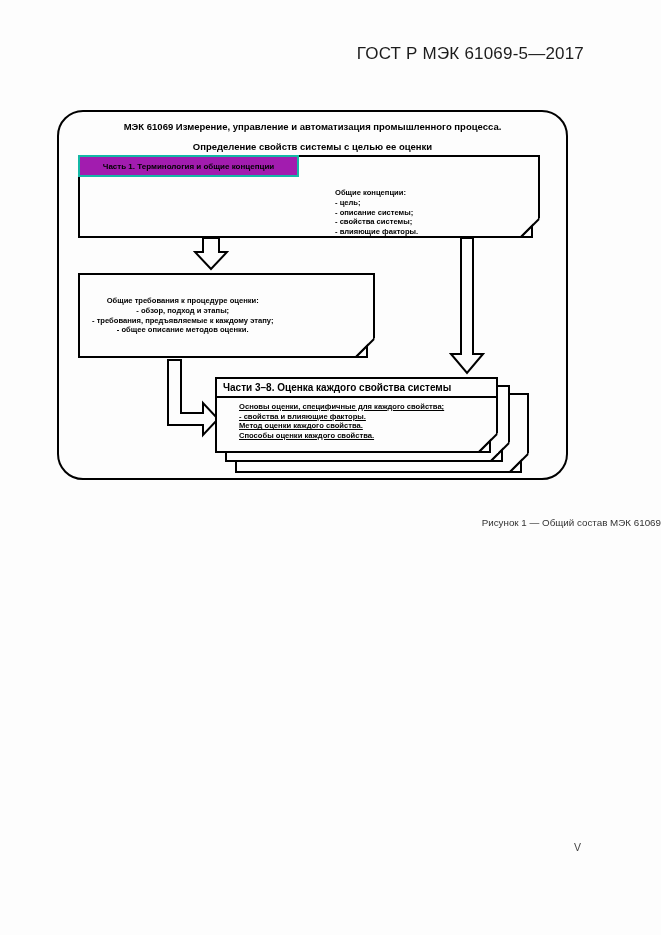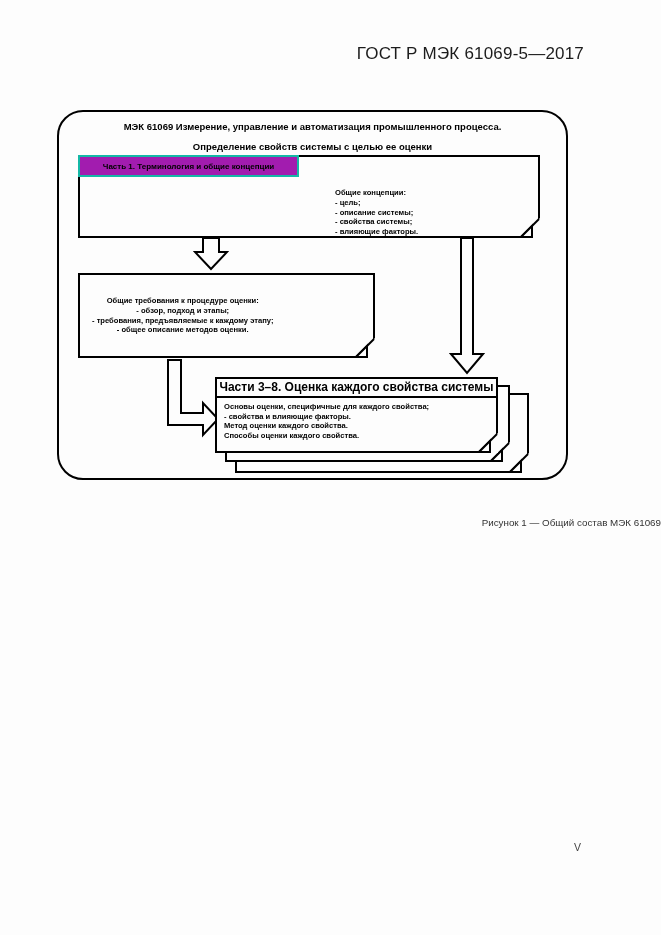--- a/index.html
+++ b/index.html
@@ -30,23 +30,23 @@
   .dtext {
     position:absolute; font-size:7.6px; font-weight:bold; line-height:9.8px;
     white-space:pre-line; z-index:3; letter-spacing:0;
   }
   .arrow { position:absolute; z-index:1; }
   .arrow path { fill:#fdfdfd; stroke:#000; stroke-width:2; stroke-linejoin:miter; }
   .dogear { position:absolute; right:-2px; bottom:-2px; width:20px; height:20px; z-index:4; }
   .pagebox { position:absolute; border:2px solid #000; background:#fdfdfd; }
   .stack-header {
     height:19px; line-height:17px; border-bottom:2px solid #000;
-    font-size:12px; font-weight:bold; text-align:center;
+    font-size:10px; font-weight:bold; padding-left:6px;
   }
-  .stack-body { padding:4px 0 0 7px; font-size:7.6px; font-weight:bold; line-height:9.6px; white-space:pre-line; }
+  .stack-body { padding:4px 0 0 22px; font-size:7.6px; font-weight:bold; line-height:9.6px; white-space:pre-line;text-decoration:underline; }
   .caption {
     position:absolute; left:0; top:517px; width:661px; text-align:right;
     font-size:9.8px; color:#333;
   }
   .page-num { position:absolute; top:841px; right:80px; font-size:10.5px; color:#444; }
 </style>
 </head>
 <body>
 
 <div class="page">

